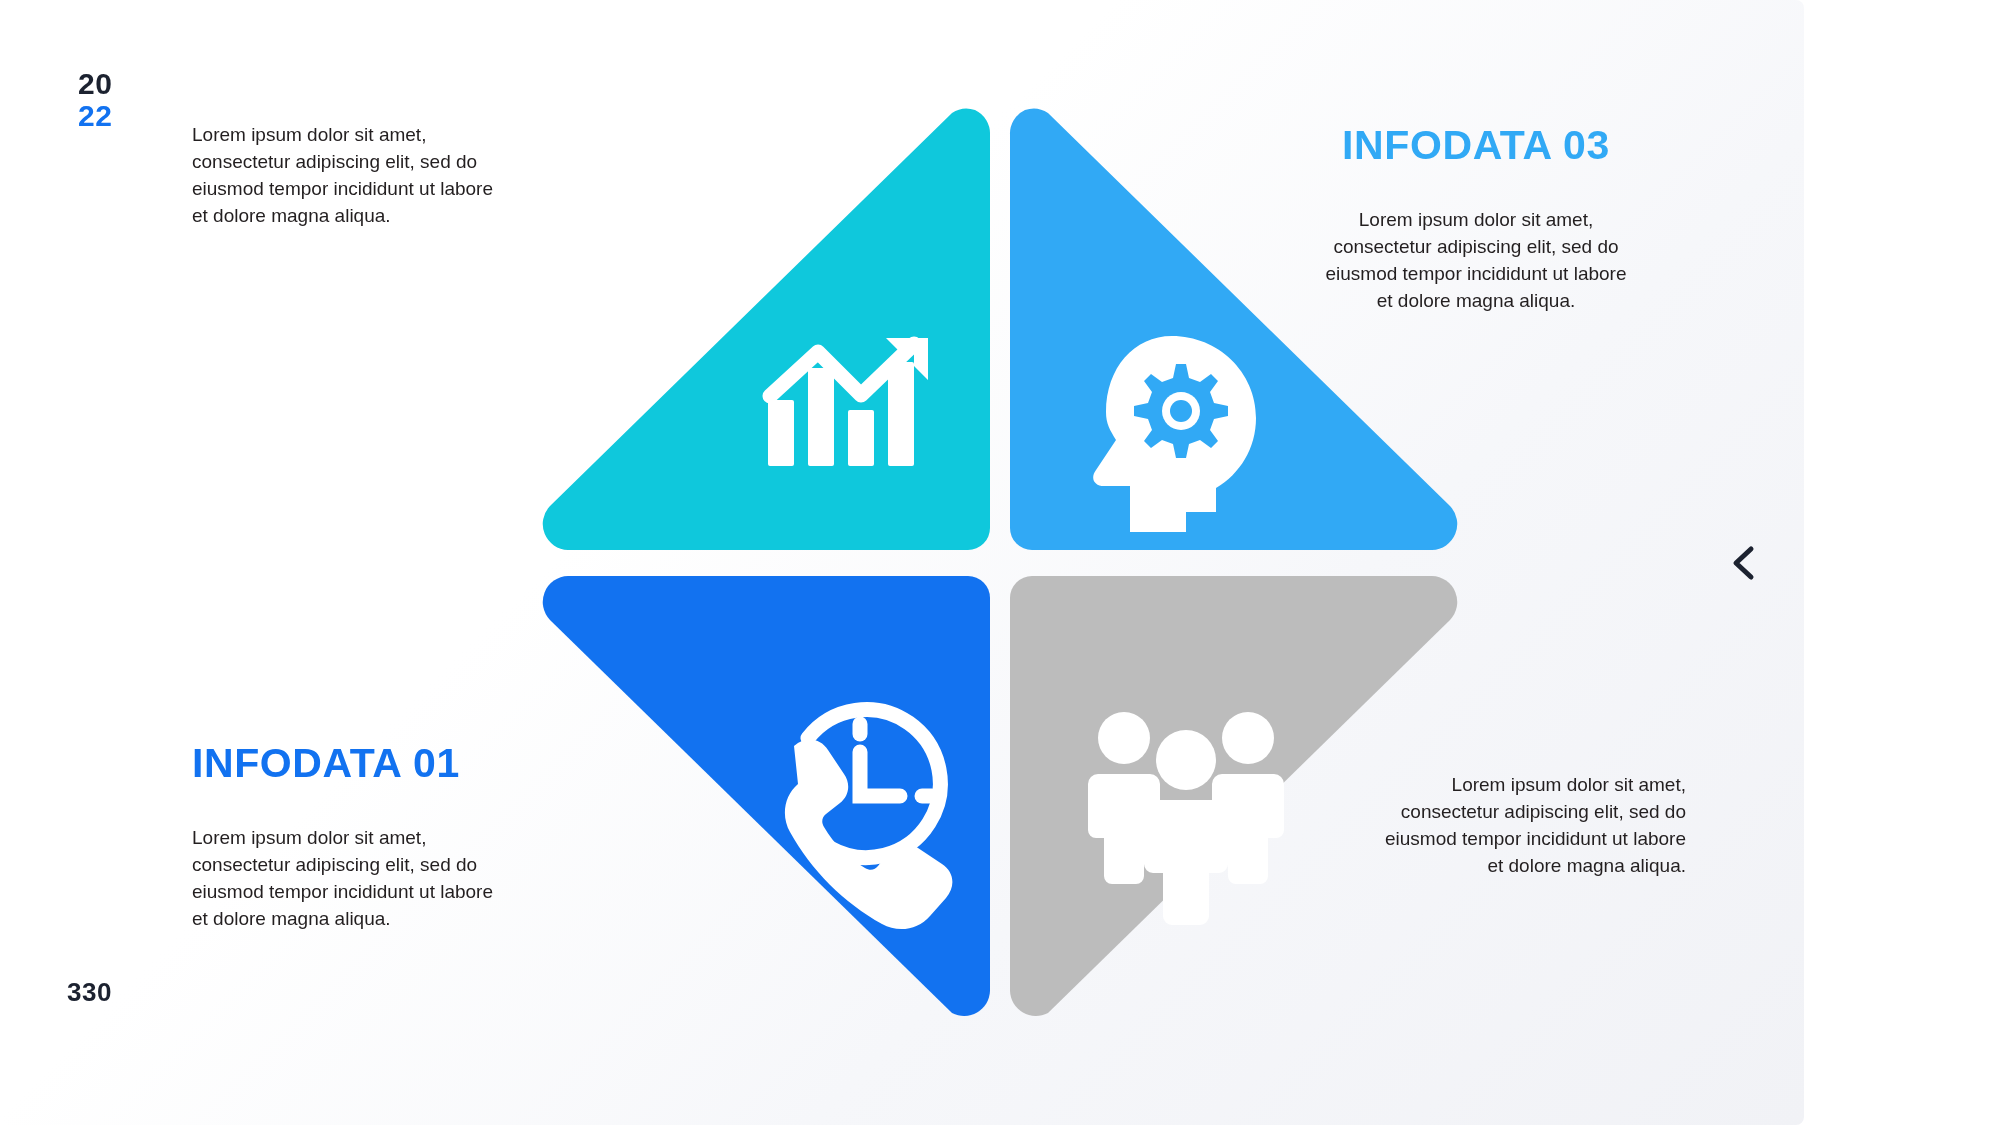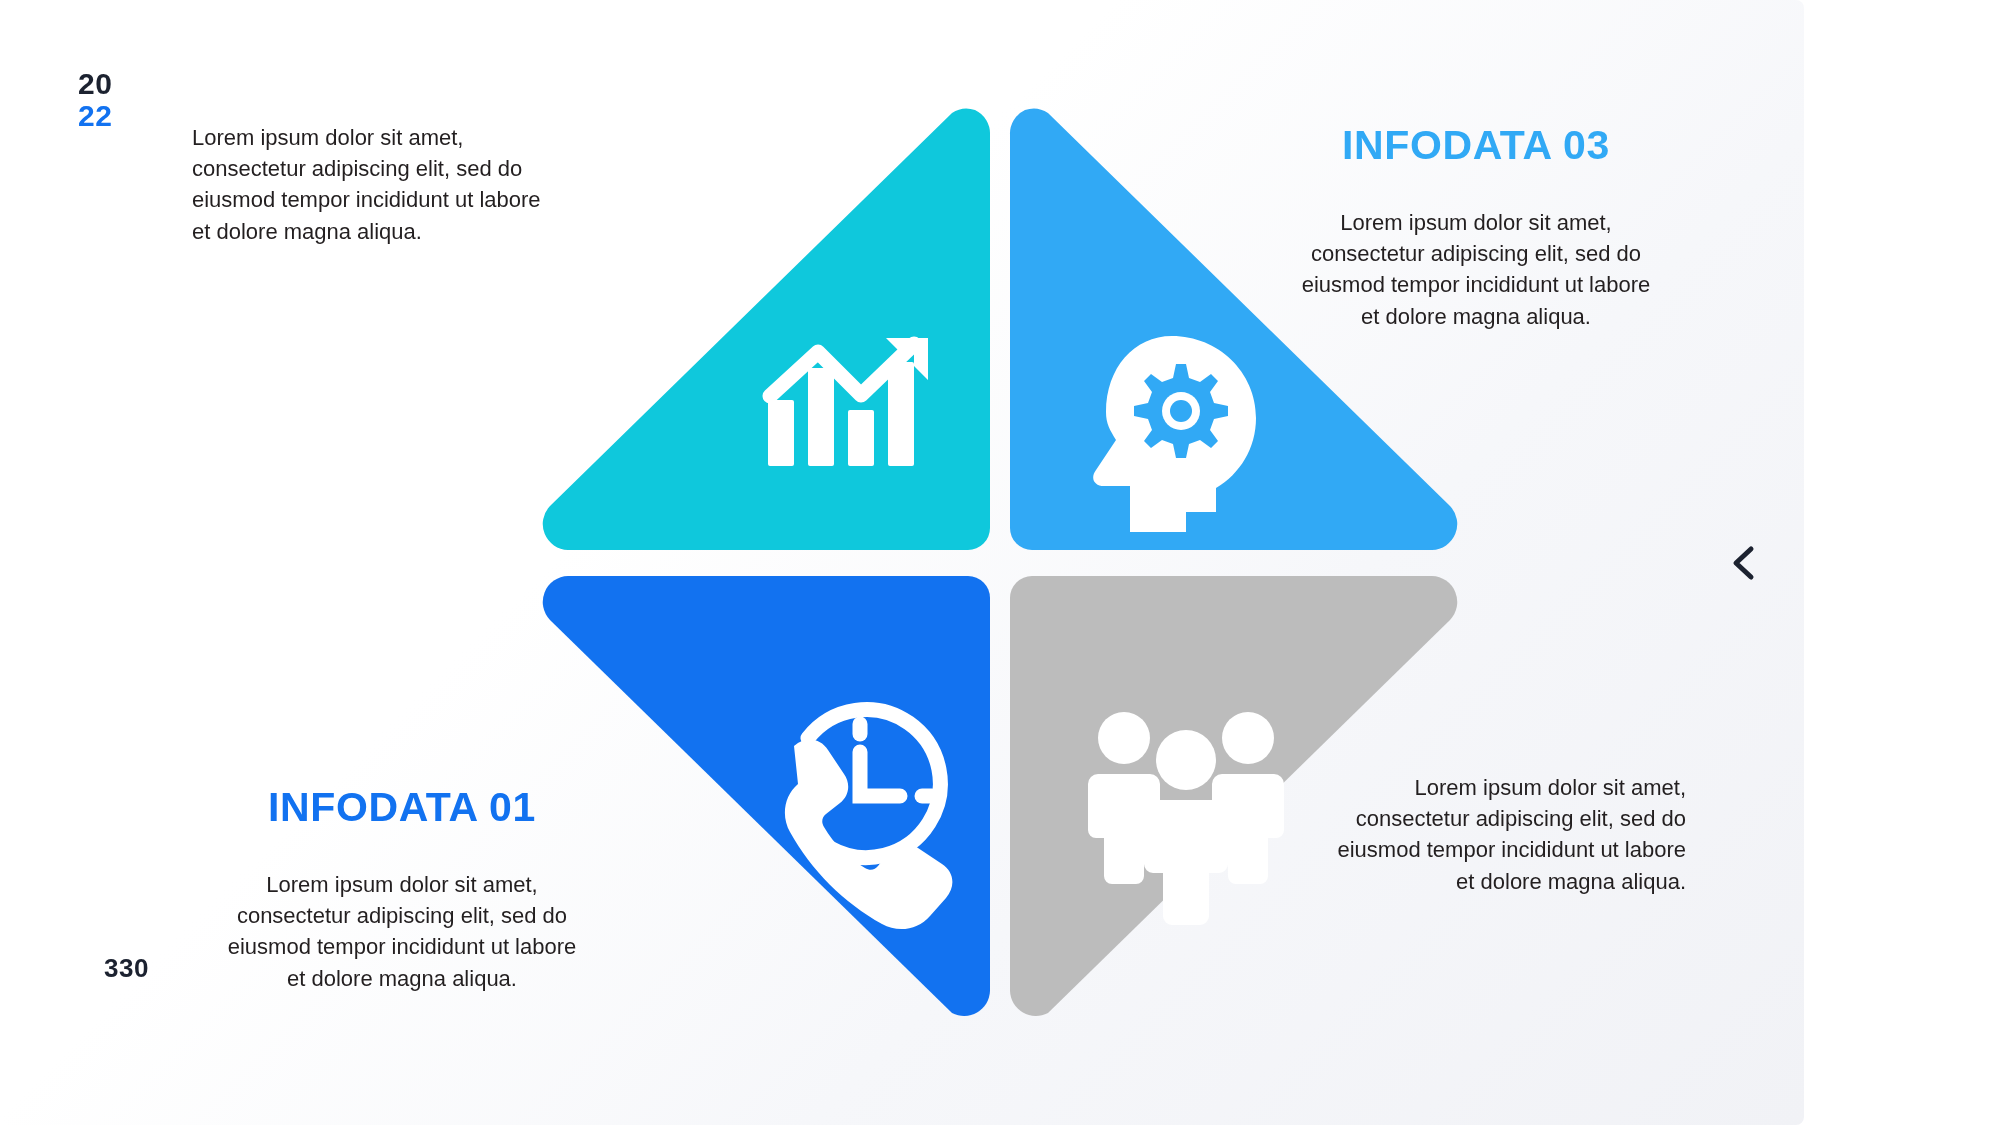--- a/index.html
+++ b/index.html
@@ -33,26 +33,25 @@
     font-weight: bold;
     letter-spacing: 0.5px;
   }
   .year-top   { color: #1c2230; }
   .year-bottom{ color: #1272f0; }
 
   
   .page-number {
     position: absolute;
     left: 67px;
-    top: 953px;
+    top: 977px;
     font-size: 26px;
     font-weight: bold;
     color: #1c2230;
     letter-spacing: 0.5px;
-    margin-left: 37px;
   }
 
   
   .nav-prev {
     position: absolute;
     right: 38px;
     top: 540px;
     width: 46px;
     height: 46px;
     display: flex;
@@ -66,30 +65,30 @@
   .block { position: absolute; }
 
   .block .heading {
     font-size: 41px;
     font-weight: bold;
     letter-spacing: 0.6px;
     margin: 0 0 38px 0;
     white-space: nowrap;
   }
   .block .body {
-    font-size: 22px;
+    font-size: 19px;
     line-height: 1.42;
     color: #231f20;
     margin: 0;
     white-space: pre-line;
   }
 
   .block-02 { left: 192px;  top: 122px; text-align: left;  width: 420px; }
   .block-03 { right: 118px; top: 122px; text-align: center; width: 420px; }
-  .block-01 { left: 192px;  top: 784px; text-align: center;  width: 420px; }
+  .block-01 { left: 192px;  top: 740px; text-align: left;  width: 420px; }
   .block-04 { right: 118px; top: 772px; text-align: right; width: 420px; }
 
   .block-02 .heading { color: #17c9de; }
   .block-03 .heading { color: #31a9f5; }
   .block-01 .heading { color: #1272f0; }
   .block-04 .heading { color: #c5c5c5; }
 
   
   .diamond {
     position: absolute;

